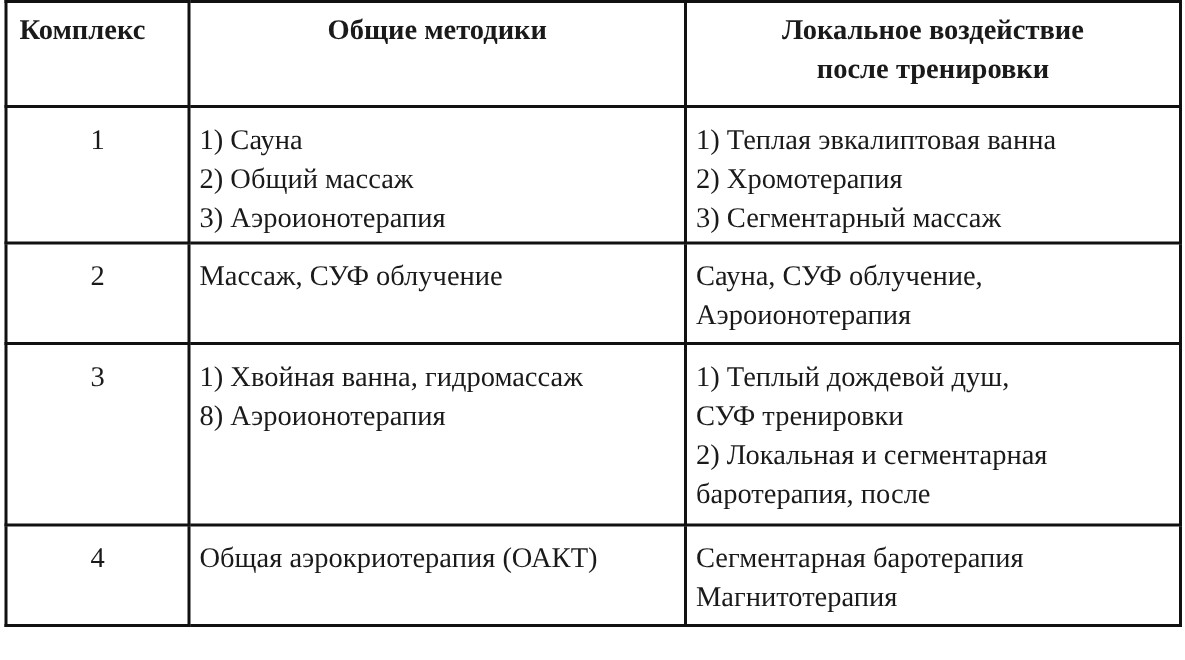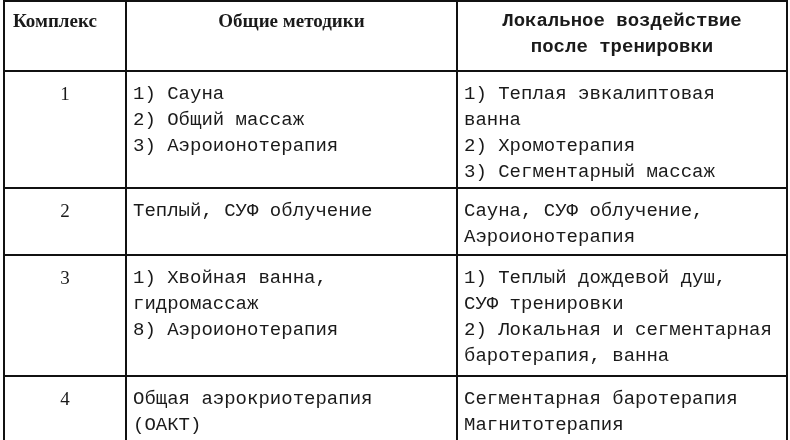--- a/index.html
+++ b/index.html
@@ -10,21 +10,21 @@
   th.c0 { text-align:left; padding-left:8px; }
   td.num { text-align:center; padding-top:9px; }
   td.txt { padding:9px 6px 2px 6px; }
   col.c0 { width:122px; }
   col.c1 { width:331px; }
   col.c2 { width:330px; }
   tr.r1 td { height:78px; }
   tr.r2 td { height:54px; }
   tr.r3 td { height:108px; }
   tr.r4 td { height:54px; }
-  .line { display:block;font-family:Liberation Mono, monospace; }
+  .line { display:block; }
 </style>
 </head>
 <body>
 
 <table>
   <colgroup>
       <col class="c0">
       <col class="c1">
       <col class="c2">
     </colgroup>
@@ -48,38 +48,38 @@
       </td>
       <td class="txt">
         <span class="line">1) Теплая эвкалиптовая ванна</span>
         <span class="line">2) Хромотерапия</span>
         <span class="line">3) Сегментарный массаж</span>
       </td>
     </tr>
     <tr class="r2">
       <td class="num">2</td>
       <td class="txt">
-        <span class="line">Теплый, СУФ облучение</span>
+        <span class="line">Массаж, СУФ облучение</span>
       </td>
       <td class="txt">
         <span class="line">Сауна, СУФ облучение,</span>
         <span class="line">Аэроионотерапия</span>
       </td>
     </tr>
     <tr class="r3">
       <td class="num">3</td>
       <td class="txt">
         <span class="line">1) Хвойная ванна, гидромассаж</span>
         <span class="line">8) Аэроионотерапия</span>
       </td>
       <td class="txt">
         <span class="line">1) Теплый дождевой душ,</span>
         <span class="line">СУФ тренировки</span>
         <span class="line">2) Локальная и сегментарная</span>
-        <span class="line">баротерапия, ванна</span>
+        <span class="line">баротерапия, после</span>
       </td>
     </tr>
     <tr class="r4">
       <td class="num">4</td>
       <td class="txt">
         <span class="line">Общая аэрокриотерапия (ОАКТ)</span>
       </td>
       <td class="txt">
         <span class="line">Сегментарная баротерапия</span>
         <span class="line">Магнитотерапия</span>

